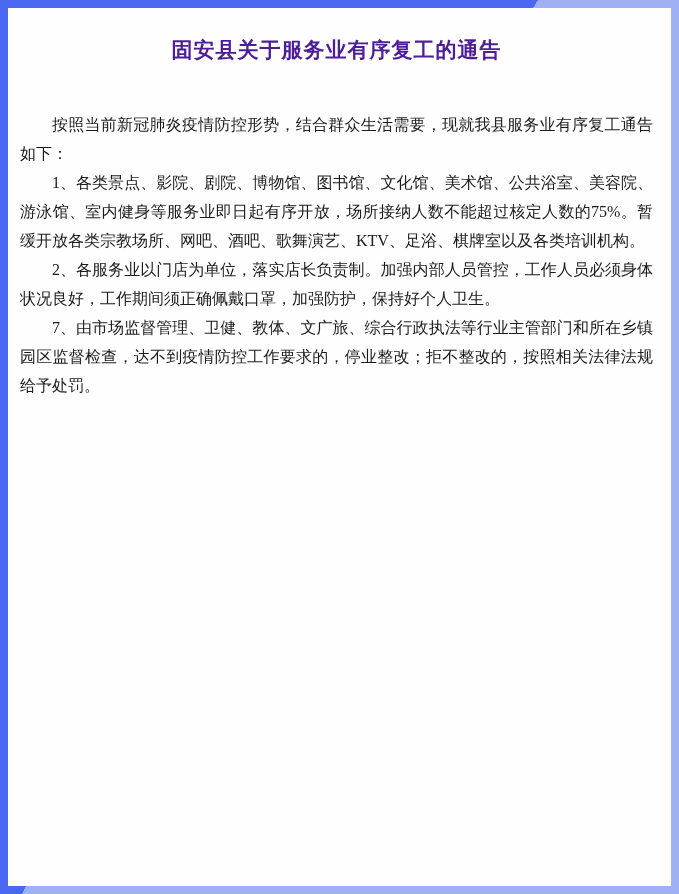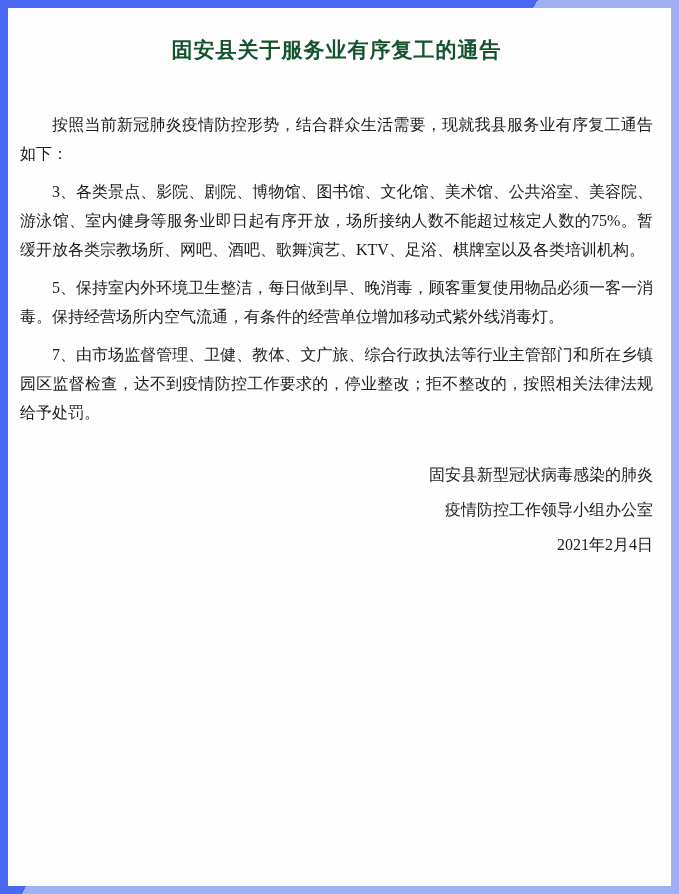--- a/index.html
+++ b/index.html
@@ -30,28 +30,28 @@
     padding: 16px 18px 10px 12px;
     overflow: hidden;
     color: #1a1a1a;
   }
   .doc-title {
     font-family: "Liberation Sans", sans-serif;
     font-size: 21px;
     font-weight: bold;
     text-align: center;
     letter-spacing: 1px;
-    color: #14532d;
+    color: #4c1d95;
     margin: 12px 0 46px 0;
     line-height: 28px;
   }
   .doc-body p {
     font-size: 16px;
     line-height: 29px;
-    margin: 9px 0;
+    margin: 0 0;
     text-indent: 2em;
     text-align: justify;
     color: #1b1b1b;
     font-family: Liberation Serif, serif;
   }
   .signature {
     margin-top: 30px;
     text-align: right;
     font-size: 16px;
   }
@@ -63,25 +63,20 @@
 </head>
 <body>
 
 <div class="frame">
   <div class="sheet">
 
     <h1 class="doc-title">固安县关于服务业有序复工的通告</h1>
 
     <div class="doc-body">
       <p>按照当前新冠肺炎疫情防控形势，结合群众生活需要，现就我县服务业有序复工通告如下：</p>
-      <p>3、各类景点、影院、剧院、博物馆、图书馆、文化馆、美术馆、公共浴室、美容院、游泳馆、室内健身等服务业即日起有序开放，场所接纳人数不能超过核定人数的75%。暂缓开放各类宗教场所、网吧、酒吧、歌舞演艺、KTV、足浴、棋牌室以及各类培训机构。</p>
-      <p>5、保持室内外环境卫生整洁，每日做到早、晚消毒，顾客重复使用物品必须一客一消毒。保持经营场所内空气流通，有条件的经营单位增加移动式紫外线消毒灯。</p>
+      <p>1、各类景点、影院、剧院、博物馆、图书馆、文化馆、美术馆、公共浴室、美容院、游泳馆、室内健身等服务业即日起有序开放，场所接纳人数不能超过核定人数的75%。暂缓开放各类宗教场所、网吧、酒吧、歌舞演艺、KTV、足浴、棋牌室以及各类培训机构。</p>
+      <p>2、各服务业以门店为单位，落实店长负责制。加强内部人员管控，工作人员必须身体状况良好，工作期间须正确佩戴口罩，加强防护，保持好个人卫生。</p>
       <p>7、由市场监督管理、卫健、教体、文广旅、综合行政执法等行业主管部门和所在乡镇园区监督检查，达不到疫情防控工作要求的，停业整改；拒不整改的，按照相关法律法规给予处罚。</p>
     </div>
 
-    <div class="signature">
-      <div>固安县新型冠状病毒感染的肺炎</div>
-      <div>疫情防控工作领导小组办公室</div>
-      <div>2021年2月4日</div>
-    </div>
 
   </div>
 </div>
 
 </body></html>

